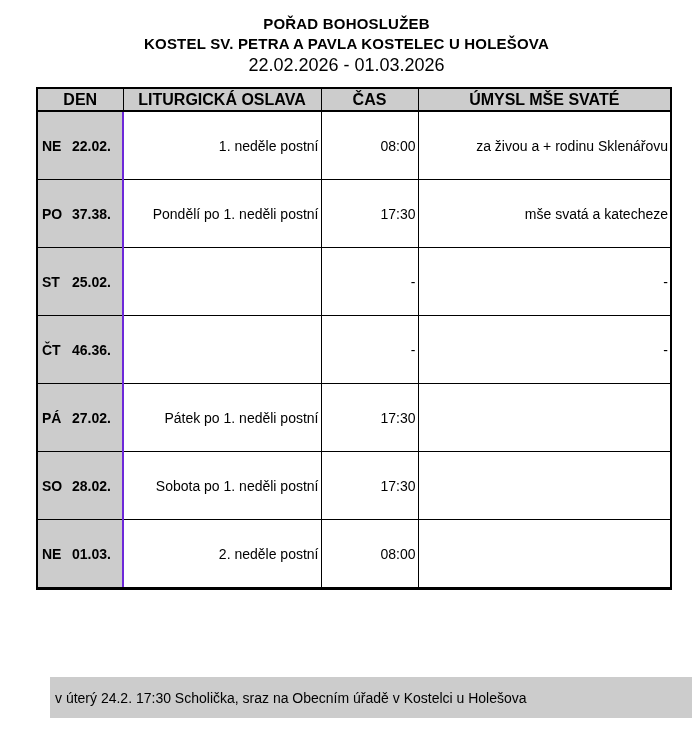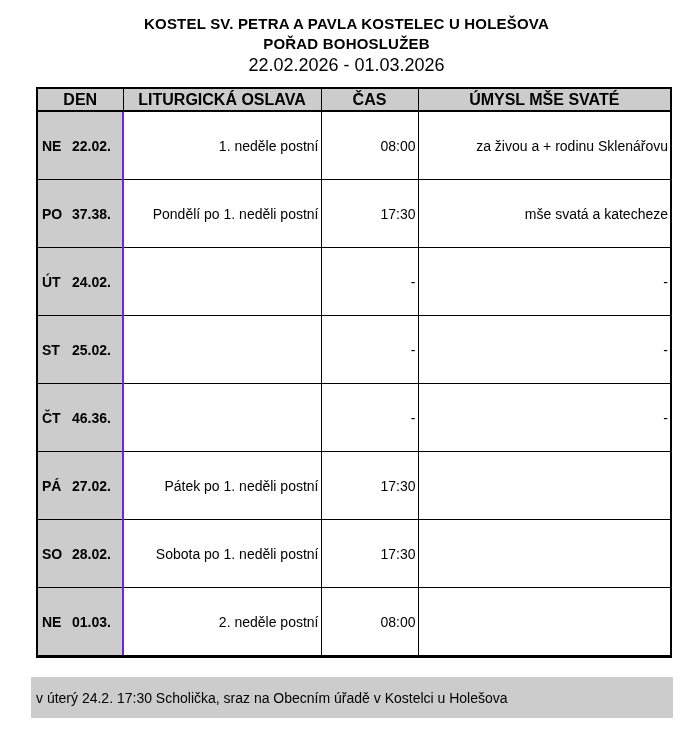--- a/index.html
+++ b/index.html
@@ -76,40 +76,40 @@
   }
   td.c-day .day-abbr {
     display: inline-block;
     min-width: 22px;
   }
   td.c-day .day-date {
     margin-left: 8px;
   }
   .note-bar {
     position: absolute;
-    left: 31px;
+    left: 50px;
     top: 677px;
     width: 642px;
     height: 41px;
     background: #cccccc;
     display: flex;
     align-items: center;
     box-sizing: border-box;
     padding-left: 5px;
     font-size: 14px;
   }
 </style>
 </head>
 <body>
 
 <div class="page">
 
   <div class="titles">
+    <div class="title-line">POŘAD BOHOSLUŽEB</div>
     <div class="title-line">KOSTEL SV. PETRA A PAVLA KOSTELEC U HOLEŠOVA</div>
-    <div class="title-line">POŘAD BOHOSLUŽEB</div>
     <div class="date-range">22.02.2026 - 01.03.2026</div>
   </div>
 
   <table class="schedule">
     <colgroup>
       <col class="c-day">
       <col class="c-lit">
       <col class="c-time">
       <col class="c-int">
     </colgroup>
@@ -126,26 +126,20 @@
           <td class="c-day"><span class="day-abbr">NE</span><span class="day-date">22.02.</span></td>
           <td class="c-lit">1. neděle postní</td>
           <td class="c-time">08:00</td>
           <td class="c-int">za živou a + rodinu Sklenářovu</td>
         </tr>
         <tr>
           <td class="c-day"><span class="day-abbr">PO</span><span class="day-date">37.38.</span></td>
           <td class="c-lit">Pondělí po 1. neděli postní</td>
           <td class="c-time">17:30</td>
           <td class="c-int">mše svatá a katecheze</td>
-        </tr>
-        <tr>
-          <td class="c-day"><span class="day-abbr">ÚT</span><span class="day-date">24.02.</span></td>
-          <td class="c-lit"></td>
-          <td class="c-time">-</td>
-          <td class="c-int">-</td>
         </tr>
         <tr>
           <td class="c-day"><span class="day-abbr">ST</span><span class="day-date">25.02.</span></td>
           <td class="c-lit"></td>
           <td class="c-time">-</td>
           <td class="c-int">-</td>
         </tr>
         <tr>
           <td class="c-day"><span class="day-abbr">ČT</span><span class="day-date">46.36.</span></td>
           <td class="c-lit"></td>

